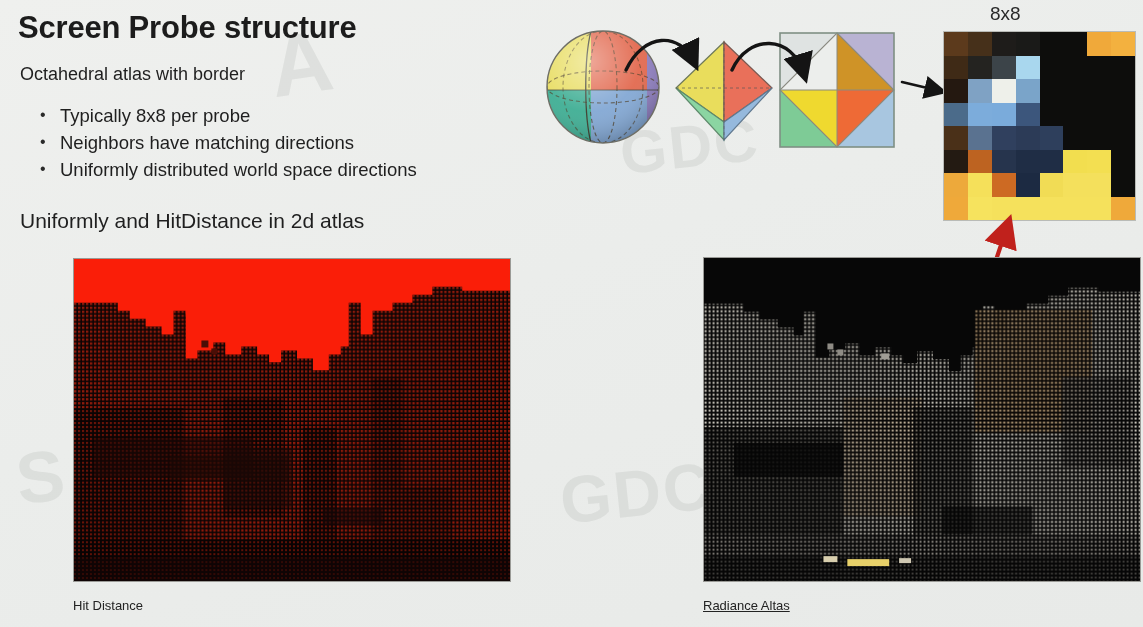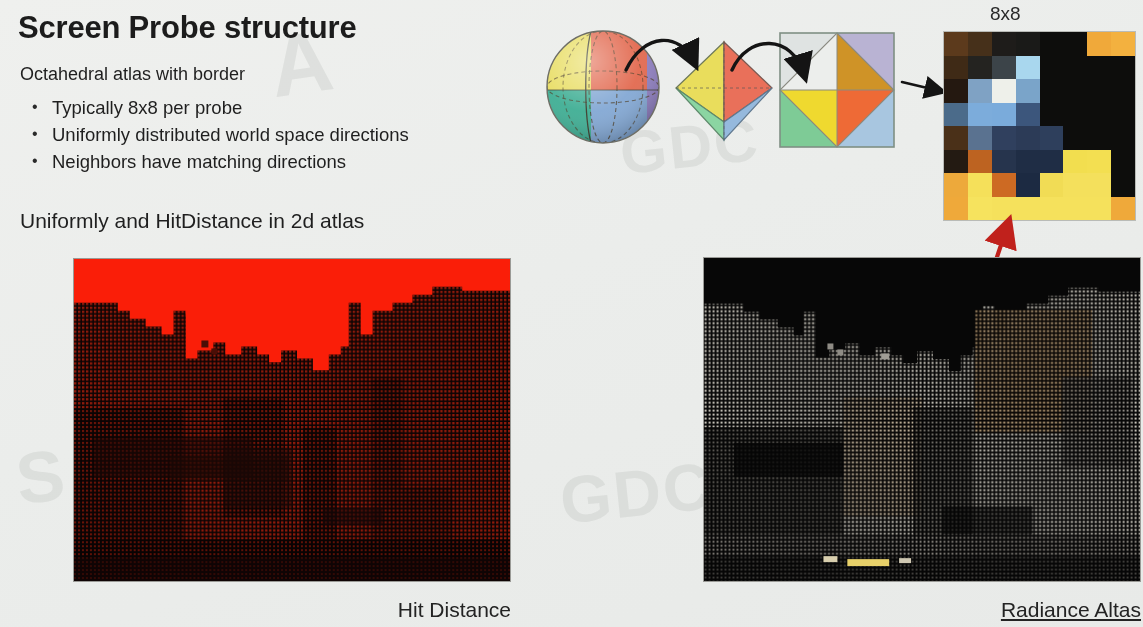--- a/index.html
+++ b/index.html
@@ -36,21 +36,21 @@
     position: absolute; left: 18px; top: 10px;
     font-size: 31px; font-weight: bold; color: #1c1c1c;
     letter-spacing: -0.2px;
   }
   #subhead {
     position: absolute; left: 20px; top: 64px;
     font-size: 18px; color: #1f1f1f;
   }
   #bullets {
     position: absolute; left: 20px; top: 90px;
-    margin: 4px; padding: 0; list-style: none;
+    margin: 12px; padding: 0; list-style: none;
   }
   #bullets li {
     font-size: 18.5px; color: #1f1f1f;
     line-height: 27px;
     padding-left: 28px;
     position: relative;
     white-space: nowrap;
   }
   #bullets li:before {
     content: "\2022";
@@ -103,22 +103,22 @@
     position: absolute;
     border: 1px solid #9a9a96;
     box-sizing: border-box;
     overflow: hidden;
   }
   #hitdist { left: 73px; top: 258px; width: 438px; height: 324px; background:#180404; }
   #radiance { left: 703px; top: 257px; width: 438px; height: 325px; background:#070707; }
 
   .caption {
     position: absolute;
-    font-size: 21px; color: #232323;
-    text-align: right;
+    font-size: 13px; color: #232323;
+    text-align: left;
   }
   #cap-left  { left: 73px;  top: 598px; width: 438px; }
   #cap-right { left: 703px; top: 598px; width: 438px; text-decoration: underline; }
 
   
   #red-arrow { position: absolute; left: 930px; top: 222px; width: 130px; height: 190px; overflow: visible; }
 </style>
 </head>
 <body>
 
@@ -127,22 +127,22 @@
   <div class="wm wm-a">A</div>
   <div class="wm wm-b">GDC</div>
   <div class="wm wm-c">S W</div>
   <div class="wm wm-d">GDC</div>
   <div class="wm wm-e">A</div>
 
   <div id="title">Screen Probe structure</div>
   <div id="subhead">Octahedral atlas with border</div>
   <ul id="bullets">
     <li>Typically 8x8 per probe</li>
+    <li>Neighbors have matching directions</li>
     <li>Uniformly distributed world space directions</li>
-    <li>Neighbors have matching directions</li>
   </ul>
   <div id="tagline">Uniformly and HitDistance in 2d atlas</div>
 
   <div id="diagram">
 
     <div class="dg-item" id="sphere">
       <svg width="118" height="118" viewBox="0 0 118 118">
         <defs>
           <clipPath id="sphclip">
               <circle cx="59" cy="59" r="56"></circle>

